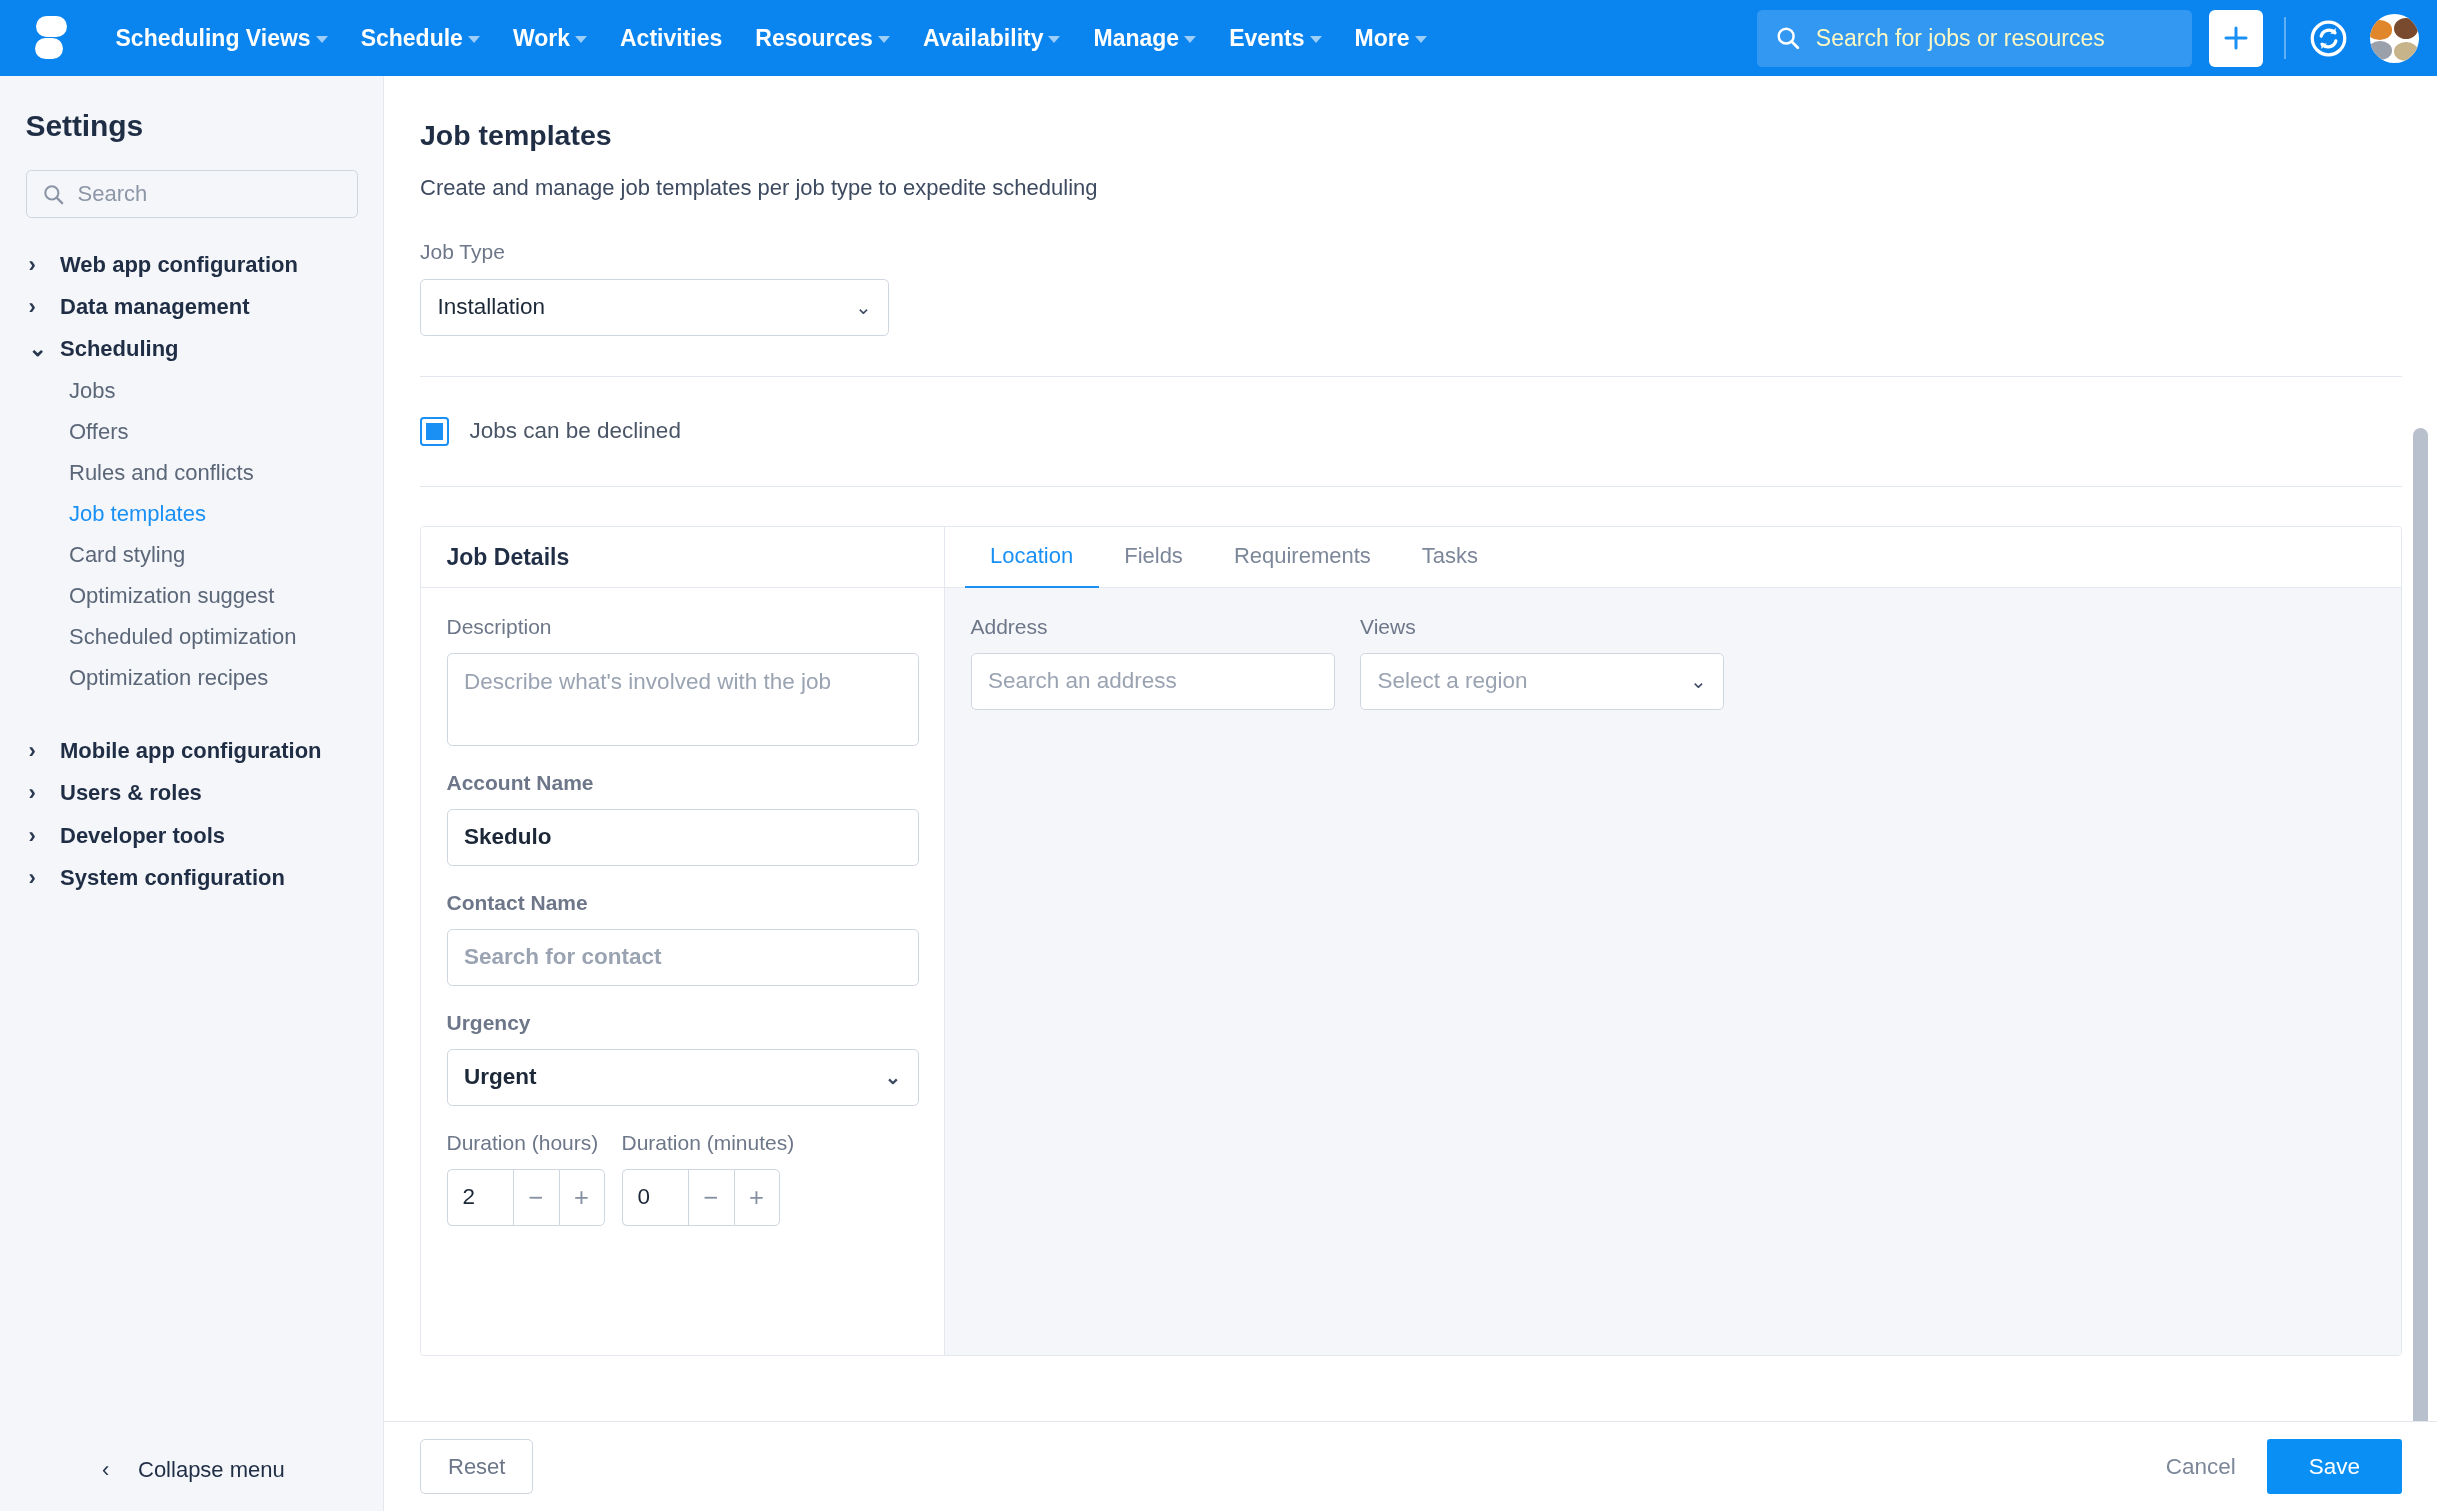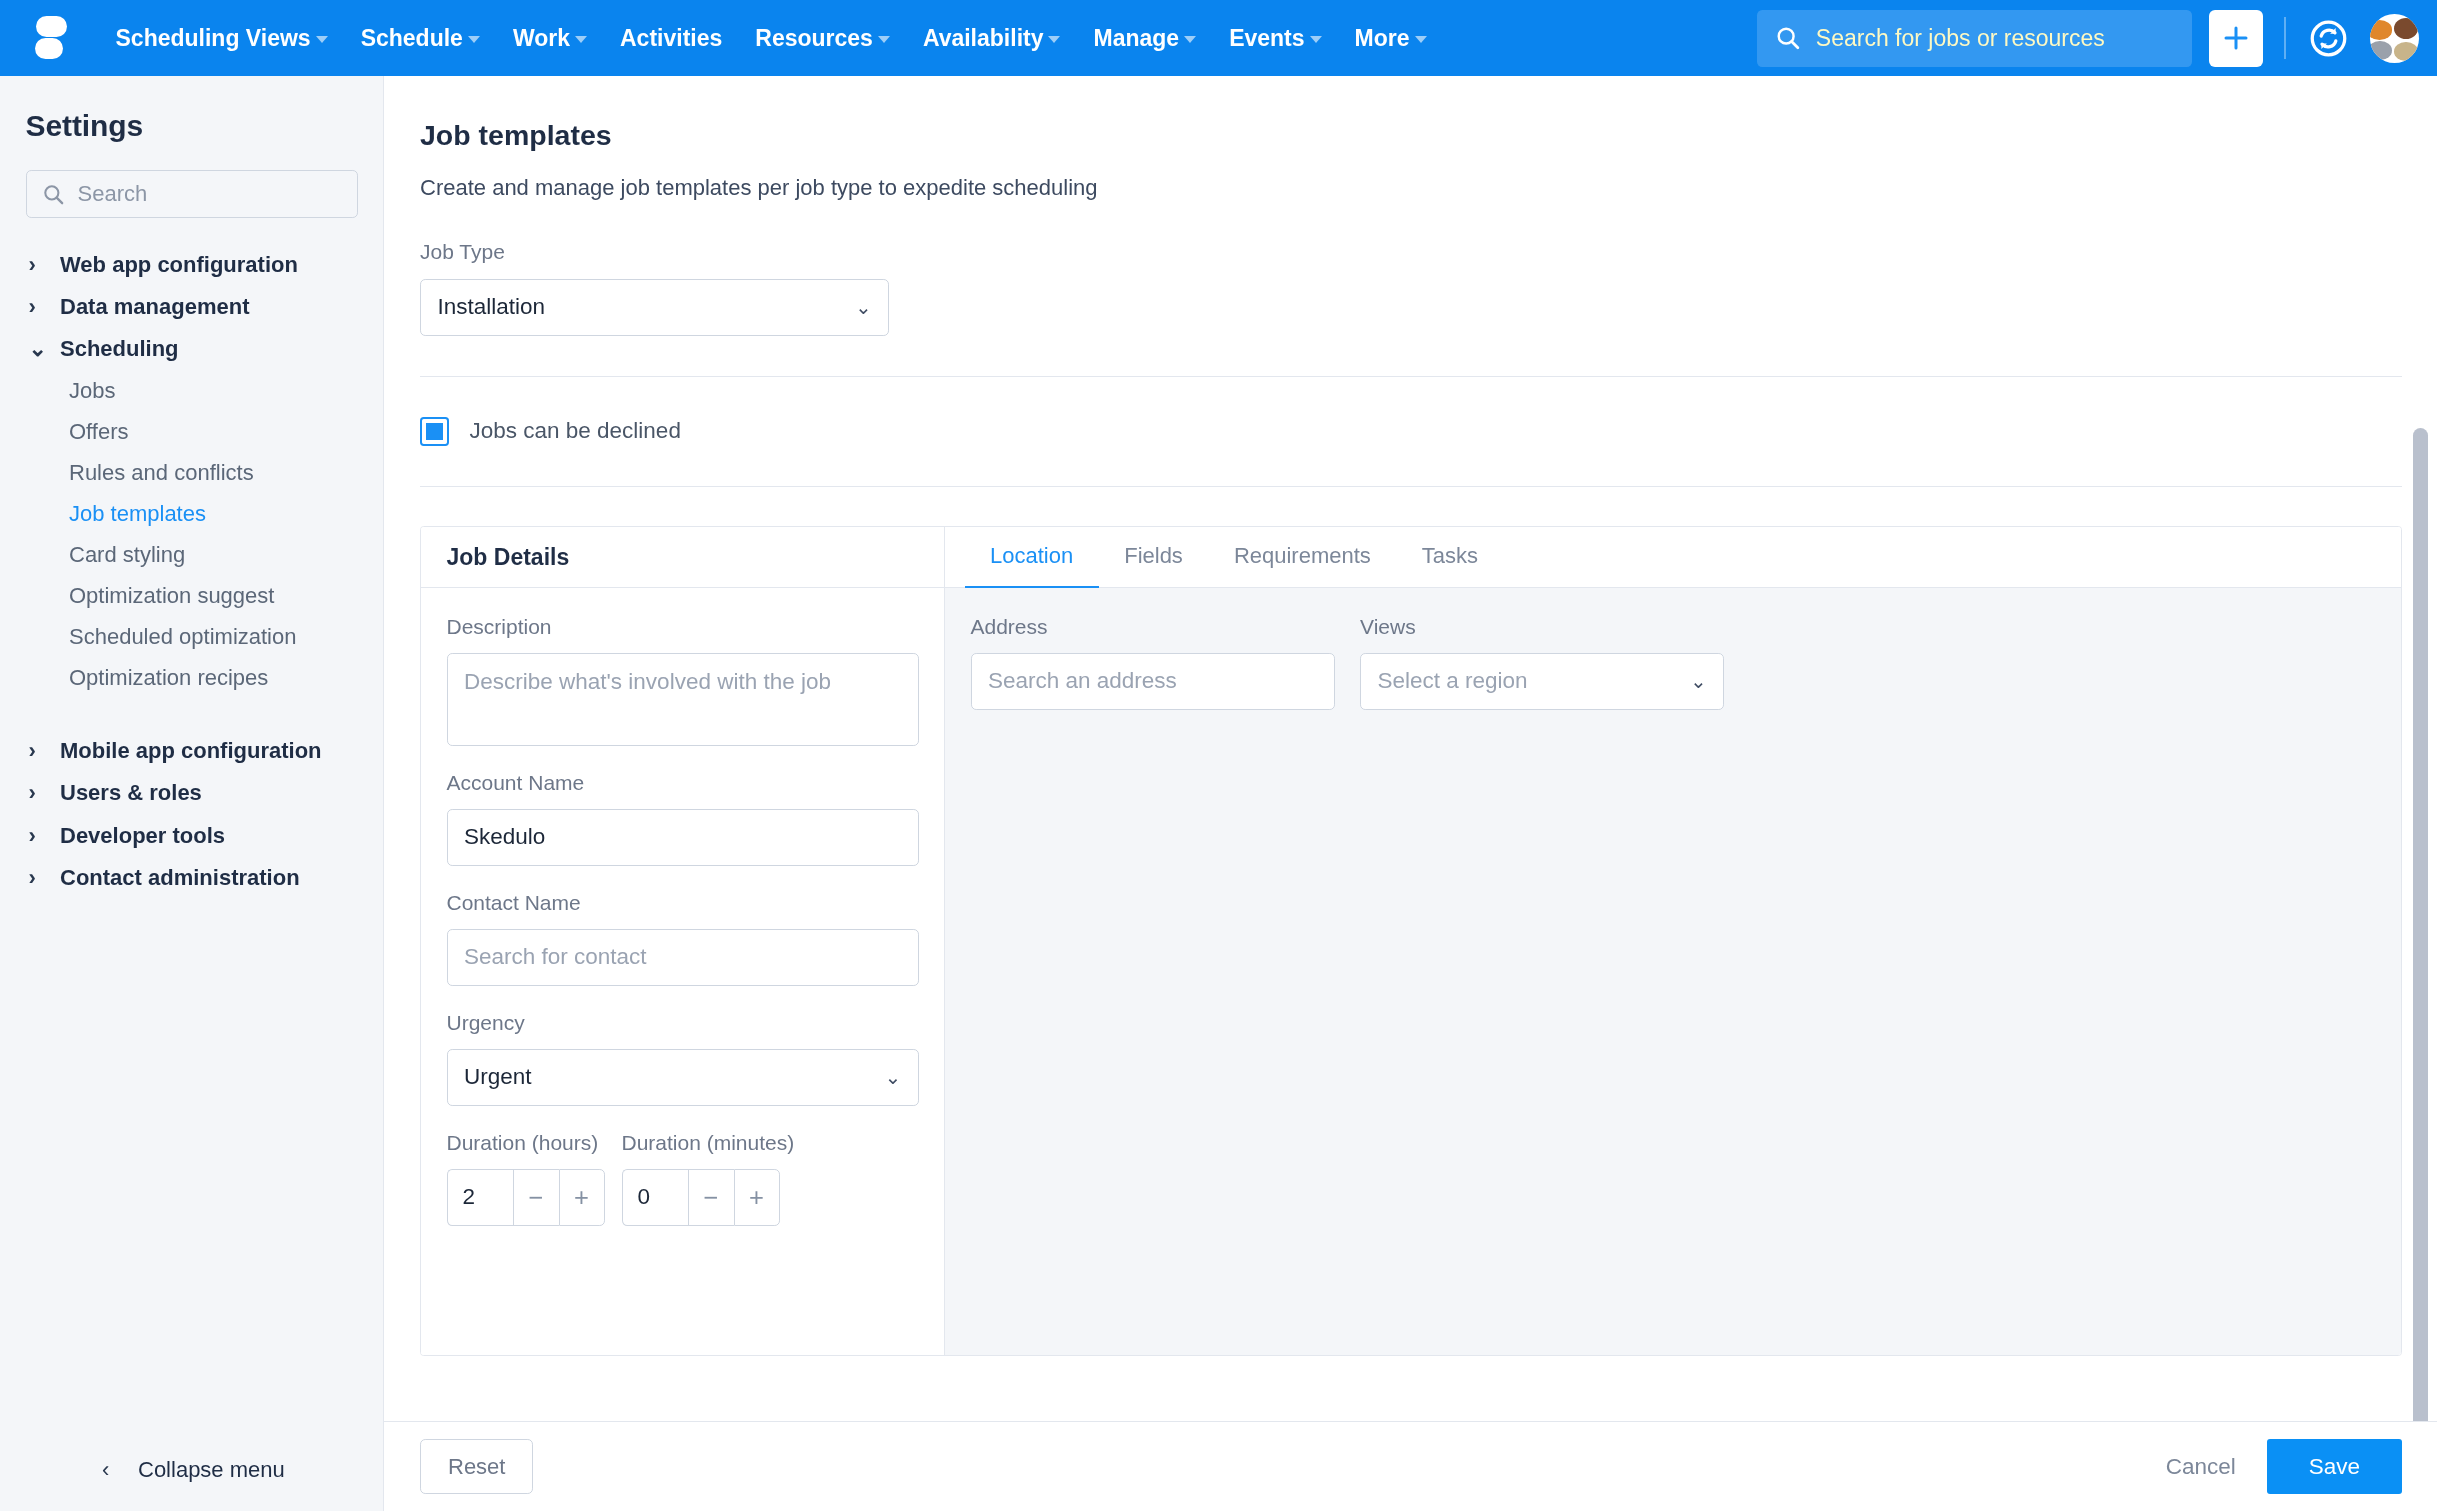--- a/index.html
+++ b/index.html
@@ -129,21 +129,21 @@
   .fl { font-size:21px; color:#6d7789; }
   .inp {
     margin-top:13.5px; border:1.5px solid #cfd6e0; border-radius:5.2px; background:#fff;
     height:57px; display:flex; align-items:center; padding:0 16.5px; font-size:22.5px; color:#1c2738;
   }
   .inp.ph-txt { color:#9aa3b2; }
   .ta {
     margin-top:13.5px; border:1.5px solid #cfd6e0; border-radius:5.2px; background:#fff;
     height:93px; padding:15px 16.5px; font-size:22.5px; color:#9aa3b2;
   }
-  .mt34 { margin-top:25.5px; }
+  .mt34 { margin-top:25.5px;font-weight:bold; }
   .sel { justify-content:space-between; cursor:pointer; }
 
   .dur-row { display:flex; gap:17px; margin-top:25.5px; }
   .dur-col {}
   .stepper { margin-top:13.5px; display:flex; height:57px; }
   .stepper .num {
     width:66px; border:1.5px solid #cfd6e0; border-right:none; border-radius:5.2px 0 0 5.2px;
     display:flex;align-items:center;padding-left:15px;font-size:22.5px;color:#1c2738;background:#fff;
   }
   .stepper .btn {
@@ -310,21 +310,21 @@
     <div class="sb-group">
       <span class="chev">›</span>
       <span>Users &amp; roles</span>
     </div>
     <div class="sb-group">
       <span class="chev">›</span>
       <span>Developer tools</span>
     </div>
     <div class="sb-group">
       <span class="chev">›</span>
-      <span>Contact administration</span>
+      <span>System configuration</span>
     </div>
   </div>
 
   <div class="collapse-menu">
     <span class="chev">‹</span>
     <span>Collapse menu</span>
   </div>
 </div>
 
 <div class="main">

